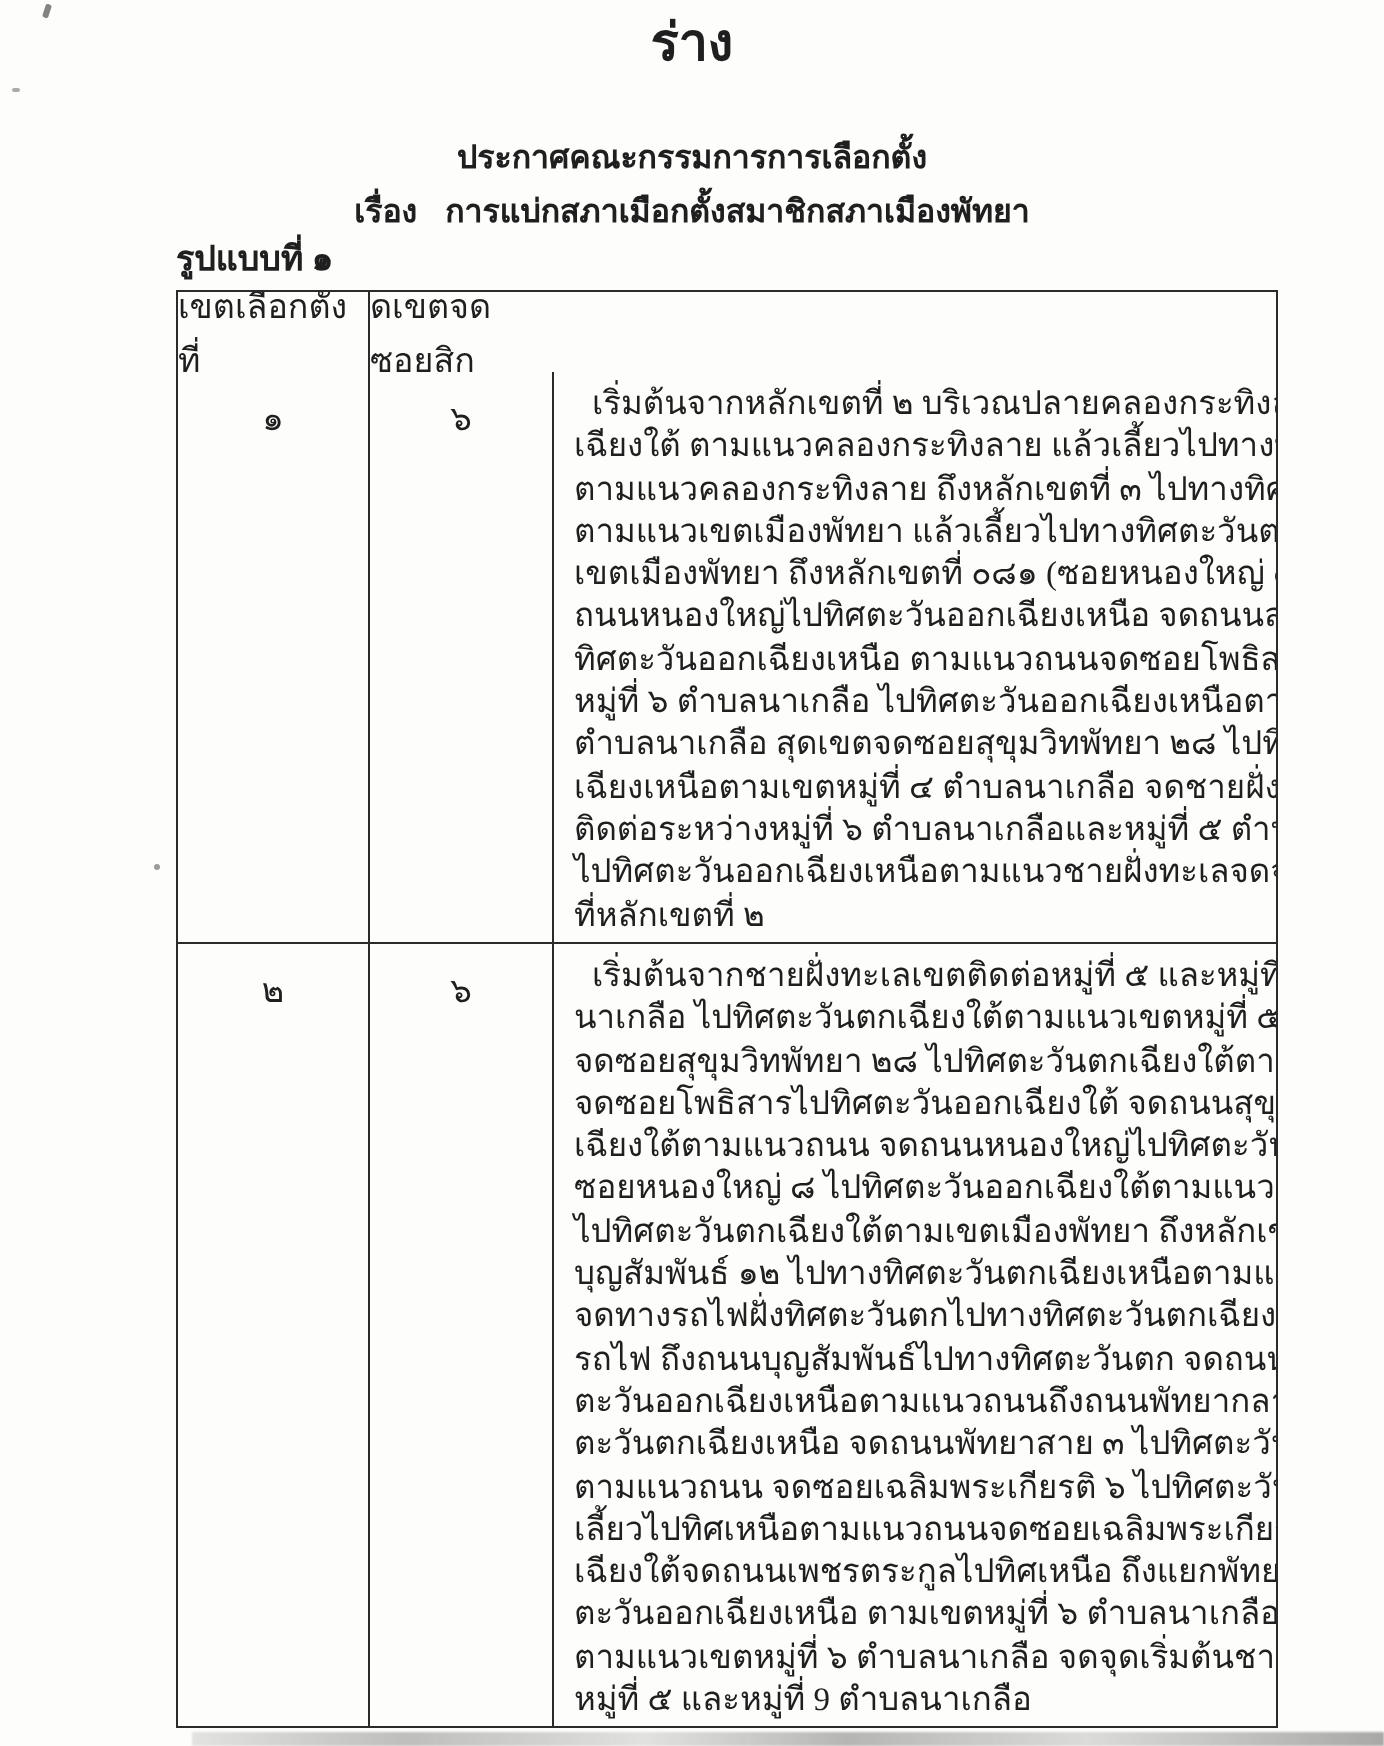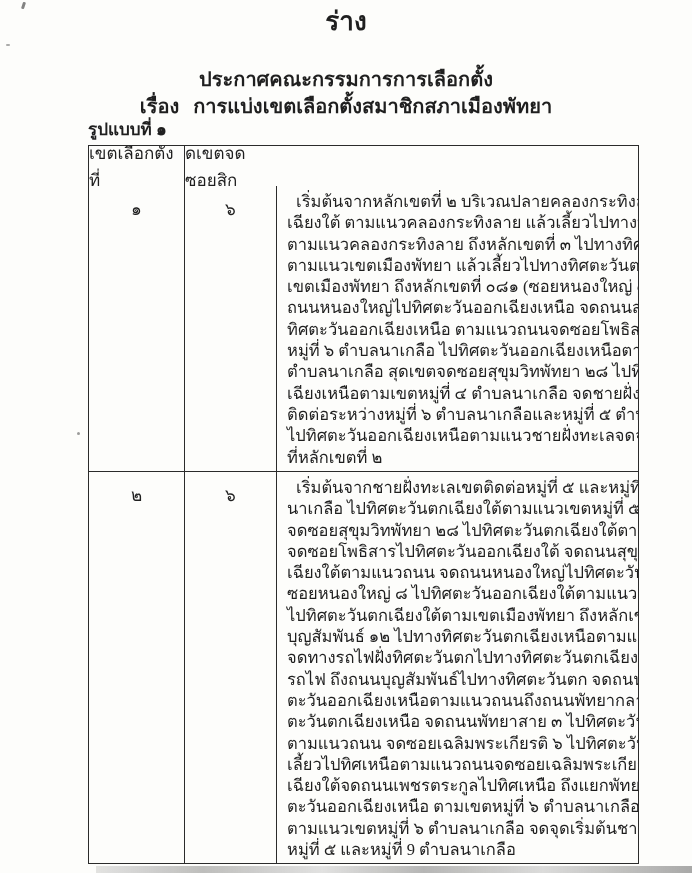--- a/index.html
+++ b/index.html
@@ -16,21 +16,21 @@
   .draft-title{
     position:absolute;top:2px;left:0;width:100%;
     text-align:center;
     font-size:26px;font-weight:bold;line-height:40px;
     margin:0;
   }
   .announce{
     position:absolute;top:66px;left:0;width:100%;
     text-align:center;
     font-weight:bold;
-    font-size:20px;line-height:27px;
+    font-size:16px;line-height:27px;
   }
   .subject-label{margin-right:14px;}
   .format-label{
     position:absolute;left:88px;top:118px;
     font-size:17px;font-weight:bold;line-height:24px;
   }
   
   .tbl{
     position:absolute;left:88px;top:145px;width:551px;
     border:1.6px solid #2b2b2b;
@@ -97,21 +97,21 @@
 
   <div class="speck speck-1"></div>
   <div class="speck speck-2"></div>
   <div class="speck speck-3"></div>
 
   <h1 class="draft-title">ร่าง</h1>
 
   <div class="announce">
     <div>ประกาศคณะกรรมการการเลือกตั้ง</div>
     <div>
-      <span class="subject-label">เรื่อง</span><span>การแบ่งเขตเลือกตั้งสมาชิกสภาเมืองพัทยา</span>
+      <span class="subject-label">เรื่อง</span><span>การแบ่กสภาเมือกตั้งสมาชิกสภาเมืองพัทยา</span>
     </div>
   </div>
 
   <div class="format-label">รูปแบบที่ ๑</div>
 
   <div class="tbl">
     <div class="tr thead">
       <div class="td">เขตเลือกตั้งที่</div>
       <div class="td">ดเขตจดซอยสิก</div>
     </div>

